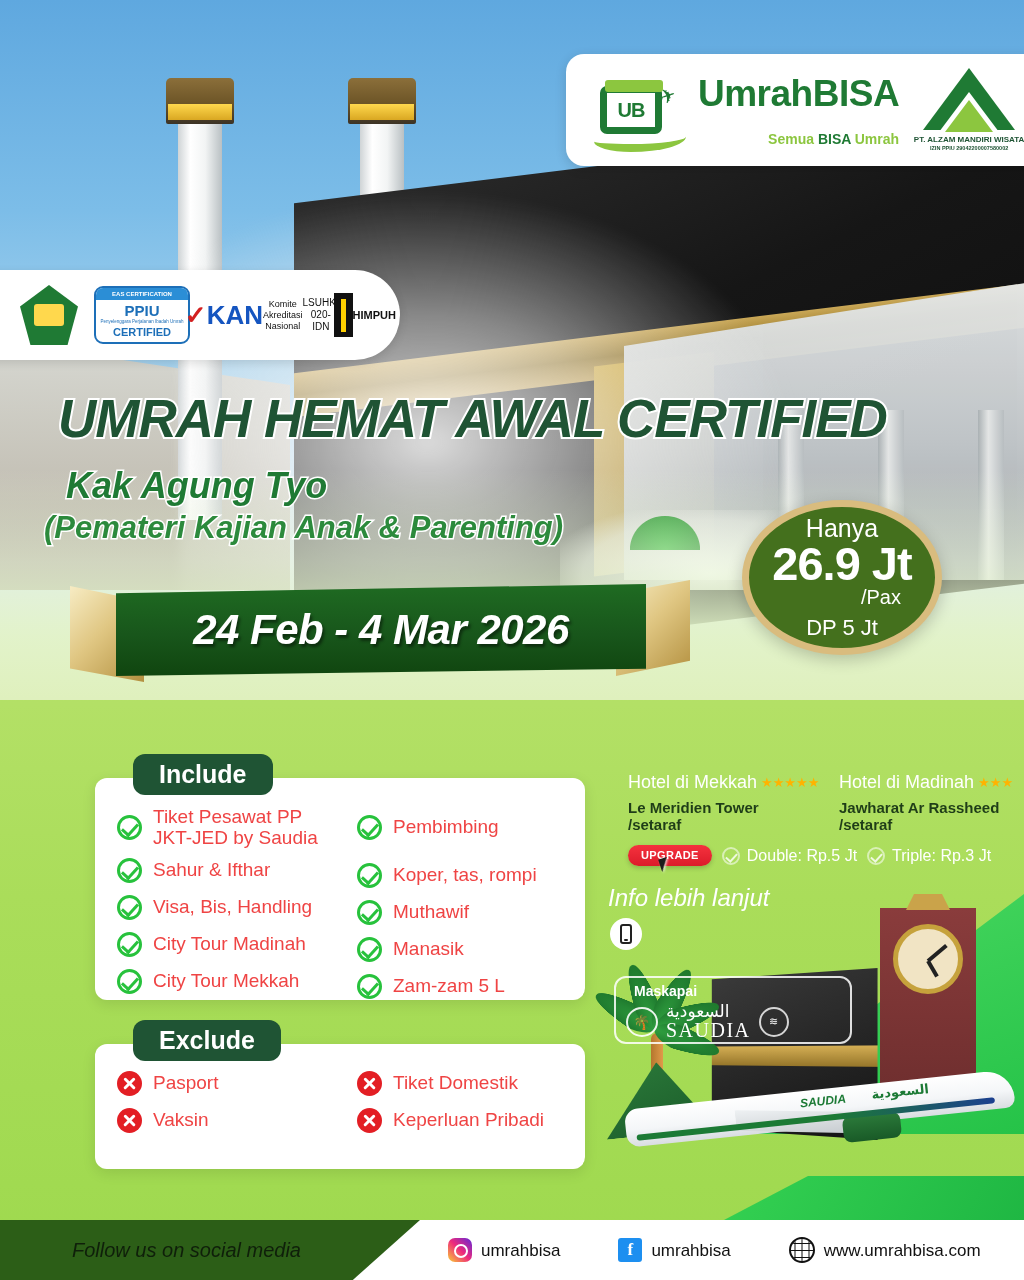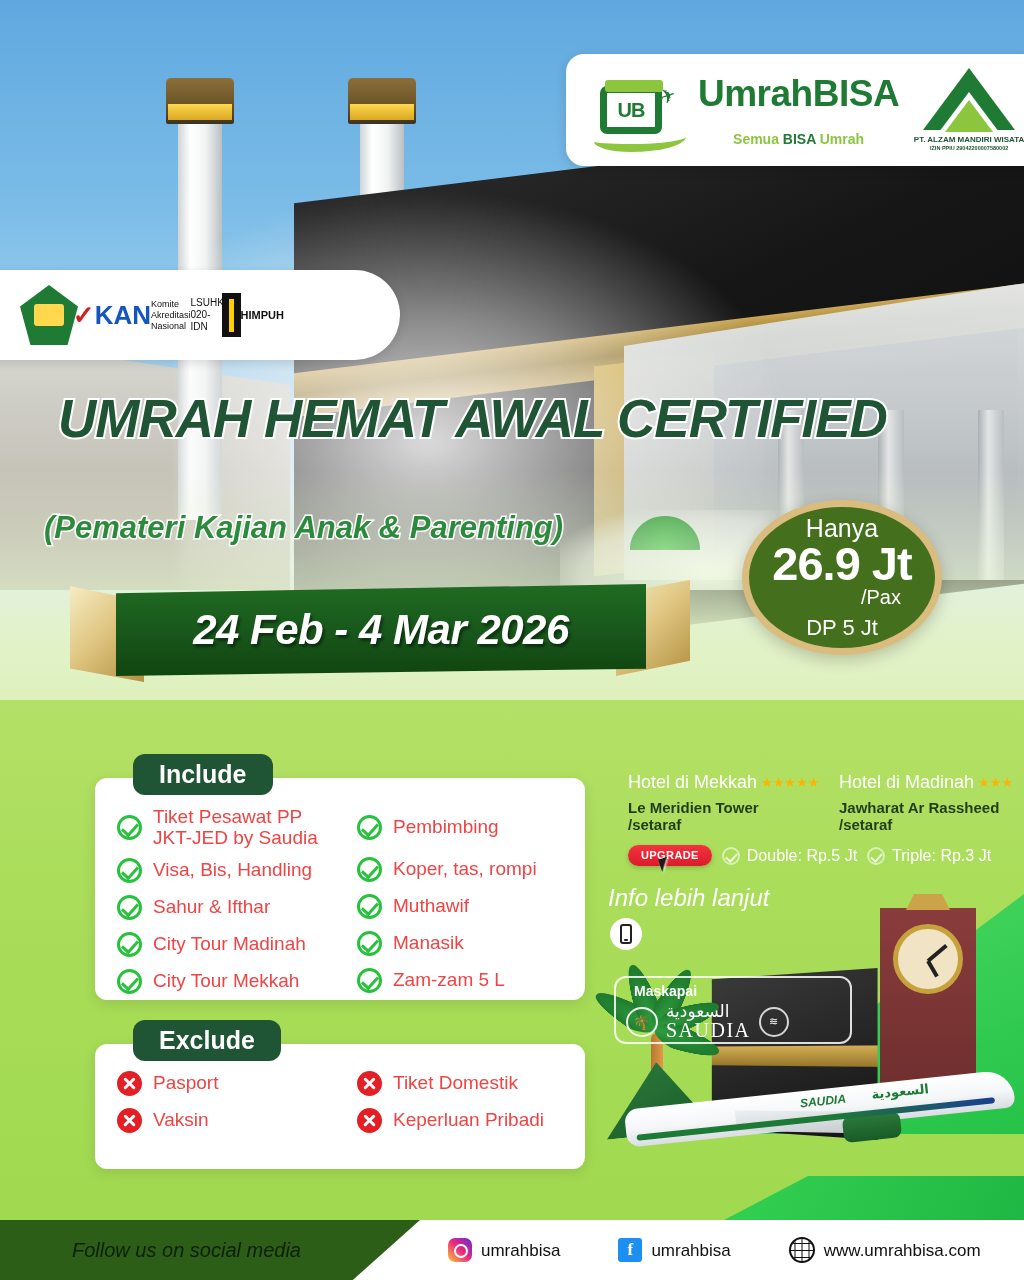--- a/index.html
+++ b/index.html
@@ -113,21 +113,21 @@
   }
   .ub-swoosh {
     position:absolute; left: 2px; bottom: 2px; width: 92px; height: 26px;
     border-bottom: 8px solid #8cc63f; border-radius: 0 0 60% 40%;
   }
   .ub-text { line-height: 1; }
   .ub-title {
     font: 900 37px/1 "Liberation Sans", sans-serif; color:#1f7a34; letter-spacing:-.5px;
   }
   .ub-sub {
-    margin-top: 20px; text-align:center;
+    margin-top: 20px; text-align:right;
     font: 700 14px/1 "Liberation Sans", sans-serif; color:#8cc63f;
   }
   .ub-sub .mid { color:#1f7a34; }
   .alzam { width: 120px; text-align:center; flex:none; }
   .alzam-mark {
     position:relative; width: 92px; height: 64px; margin: 0 auto 3px;
   }
   .alzam-mark .outer, .alzam-mark .inner {
     position:absolute; left:50%; transform:translateX(-50%);
   }
@@ -168,21 +168,21 @@
     width: 30px; height: 22px; background:#ffd84d; border-radius: 3px;
   }
   .ppiu {
     width: 96px; height: 58px; border: 2px solid #1d6fb8; border-radius: 9px;
     background:#fff; overflow:hidden; text-align:center;
   }
   .ppiu .top { background:#2b8ed6; color:#fff; font: 700 6px/12px "Liberation Sans", sans-serif; }
   .ppiu .mid { color:#1d6fb8; font: 700 15px/15px "Liberation Sans", sans-serif; padding-top:3px; }
   .ppiu .desc { color:#1d6fb8; font: 400 4.5px/7px "Liberation Sans", sans-serif; }
   .ppiu .bot { color:#1d6fb8; font: 700 11px/14px "Liberation Sans", sans-serif; }
-  .kan { width: 112px; }
+  .kan { width: 112px; text-align:center; }
   .kan .big { font: 900 26px/24px "Liberation Sans", sans-serif; color:#1555c0; }
   .kan .big .tick { color:#d32020; }
   .kan .l1 { font: 400 9px/11px "Liberation Sans", sans-serif; color:#111; }
   .kan .l2 { font: 400 10px/12px "Liberation Sans", sans-serif; color:#111; }
   .himpuh { width: 62px; }
   .himpuh .sq {
     width: 56px; height: 44px; background:#111; position:relative;
   }
   .himpuh .sq::after {
     content:""; position:absolute; left:7px; top:6px; right:7px; bottom:5px;
@@ -543,32 +543,41 @@
       </div>
       <div class="alzam-name">PT. ALZAM MANDIRI WISATA</div>
       <div class="alzam-izin">IZIN PPIU 29042200007580002</div>
     </div>
   </div>
 
   <div class="cert-bar">
     <div class="cert">
         <div class="kemenag"></div>
       </div>
+    <div class="cert">
+      <div class="ppiu">
+        <div class="top">EAS CERTIFICATION</div>
+        <div class="mid">PPIU</div>
+        <div class="desc">Penyelenggara Perjalanan Ibadah Umrah</div>
+        <div class="bot">CERTIFIED</div>
+      </div>
+    </div>
     <div class="cert kan">
       <div class="big"><span class="tick">✓</span><span>KAN</span></div>
       <div class="l1">Komite Akreditasi Nasional</div>
       <div class="l2">LSUHK-020-IDN</div>
     </div>
     <div class="cert himpuh">
       <div class="sq"></div>
       <div class="lbl">HIMPUH</div>
     </div>
   </div>
 
   <div class="headline">UMRAH HEMAT AWAL CERTIFIED</div>
+  <div class="speaker">Kak Agung Tyo</div>
   <div class="speaker-sub">(Pemateri Kajian Anak &amp; Parenting)</div>
 
   <div class="price-circle">
     <div class="price-hanya">Hanya</div>
     <div class="price-main">26.9 Jt</div>
     <div class="price-pax">/Pax</div>
     <div class="price-dp">DP 5 Jt</div>
   </div>
 
   <div class="ribbon-wrap">
@@ -611,37 +620,37 @@
     <div class="card-tab">Include</div>
     <div class="cols">
       <div class="col">
         <div class="item two-line">
           <span class="check"></span>
           <span style="white-space:pre-line">Tiket Pesawat PP
 JKT-JED by Saudia</span>
         </div>
         <div class="item">
           <span class="check"></span>
+          <span>Sahur &amp; Ifthar</span>
+        </div>
+        <div class="item">
+          <span class="check"></span>
           <span>Visa, Bis, Handling</span>
         </div>
         <div class="item">
           <span class="check"></span>
-          <span>Sahur &amp; Ifthar</span>
-        </div>
-        <div class="item">
-          <span class="check"></span>
           <span>City Tour Madinah</span>
         </div>
         <div class="item">
           <span class="check"></span>
           <span>City Tour Mekkah</span>
         </div>
       </div>
       <div class="col col-right">
-        <div class="item" style="margin-top:8px;margin-bottom:16px">
+        <div class="item" style="margin-top:8px;margin-bottom:22px">
           <span class="check"></span>
           <span>Pembimbing</span>
         </div>
         <div class="item">
           <span class="check"></span>
           <span>Koper, tas, rompi</span>
         </div>
         <div class="item">
           <span class="check"></span>
           <span>Muthawif</span>

